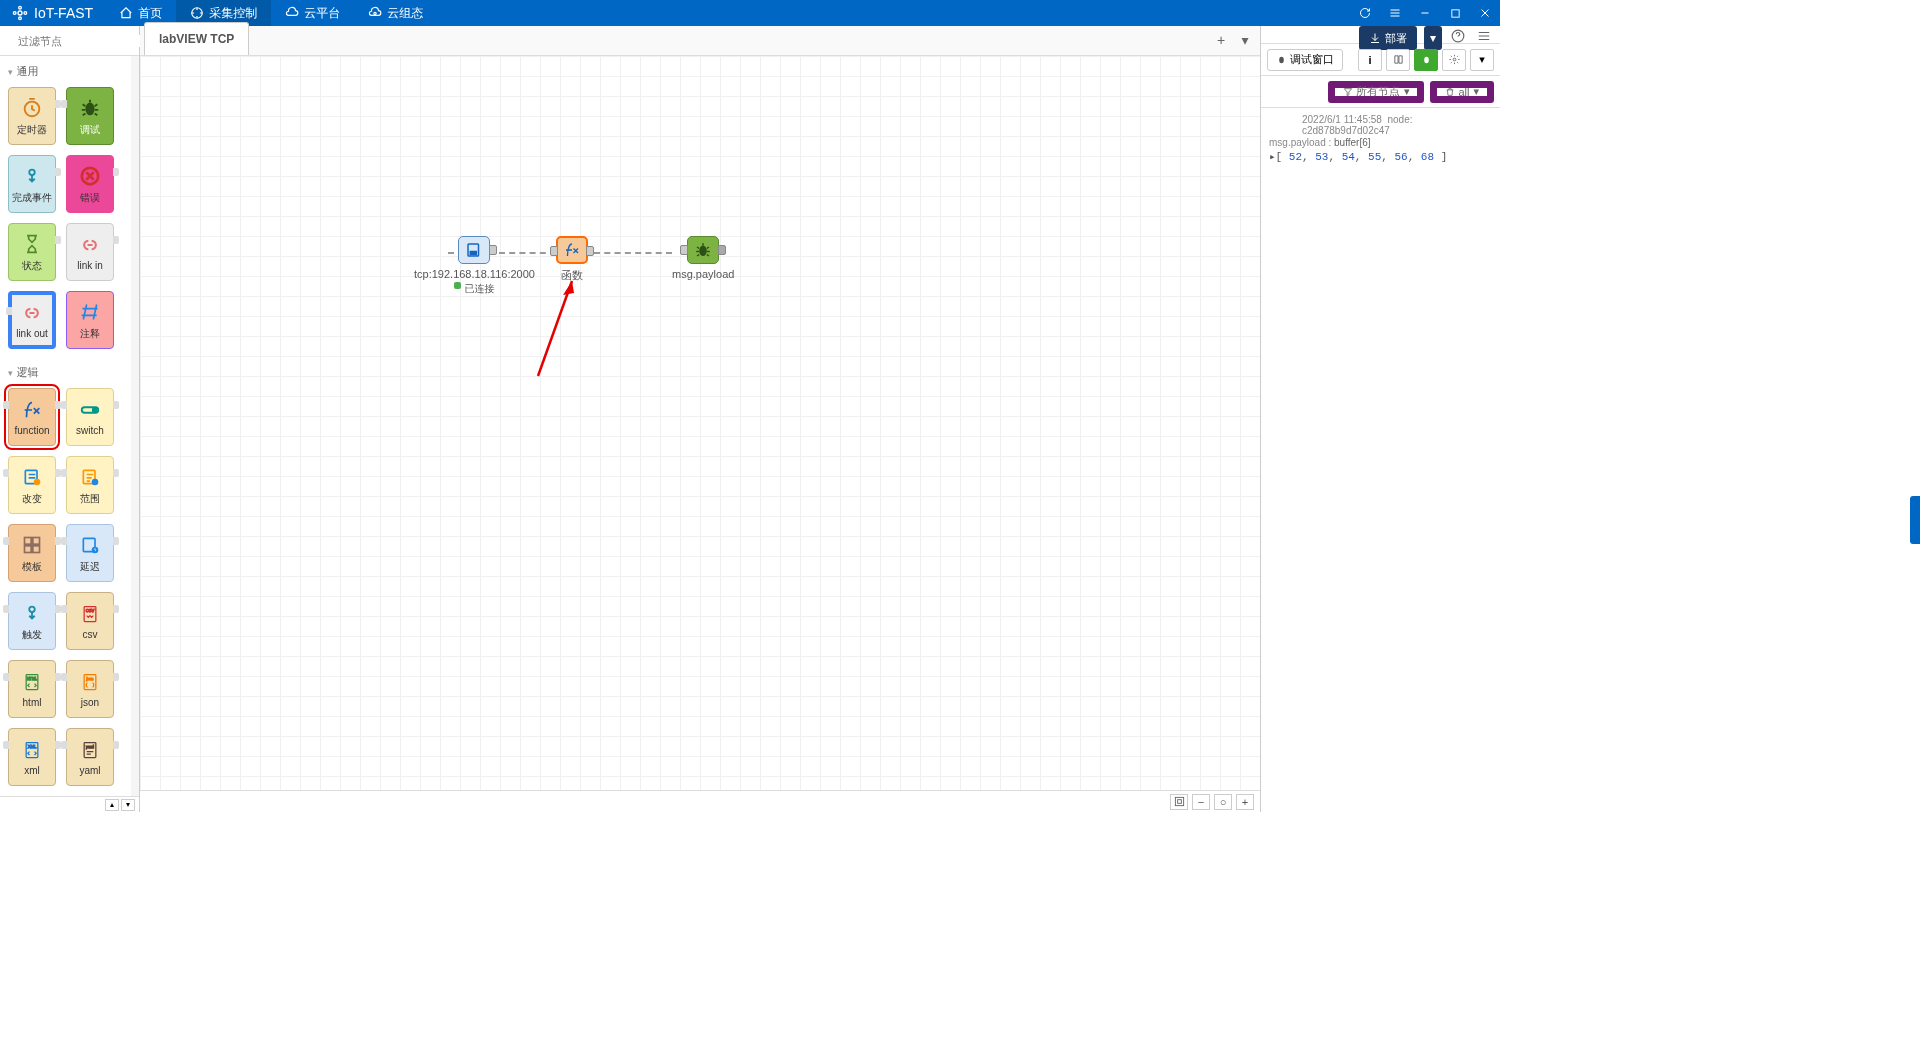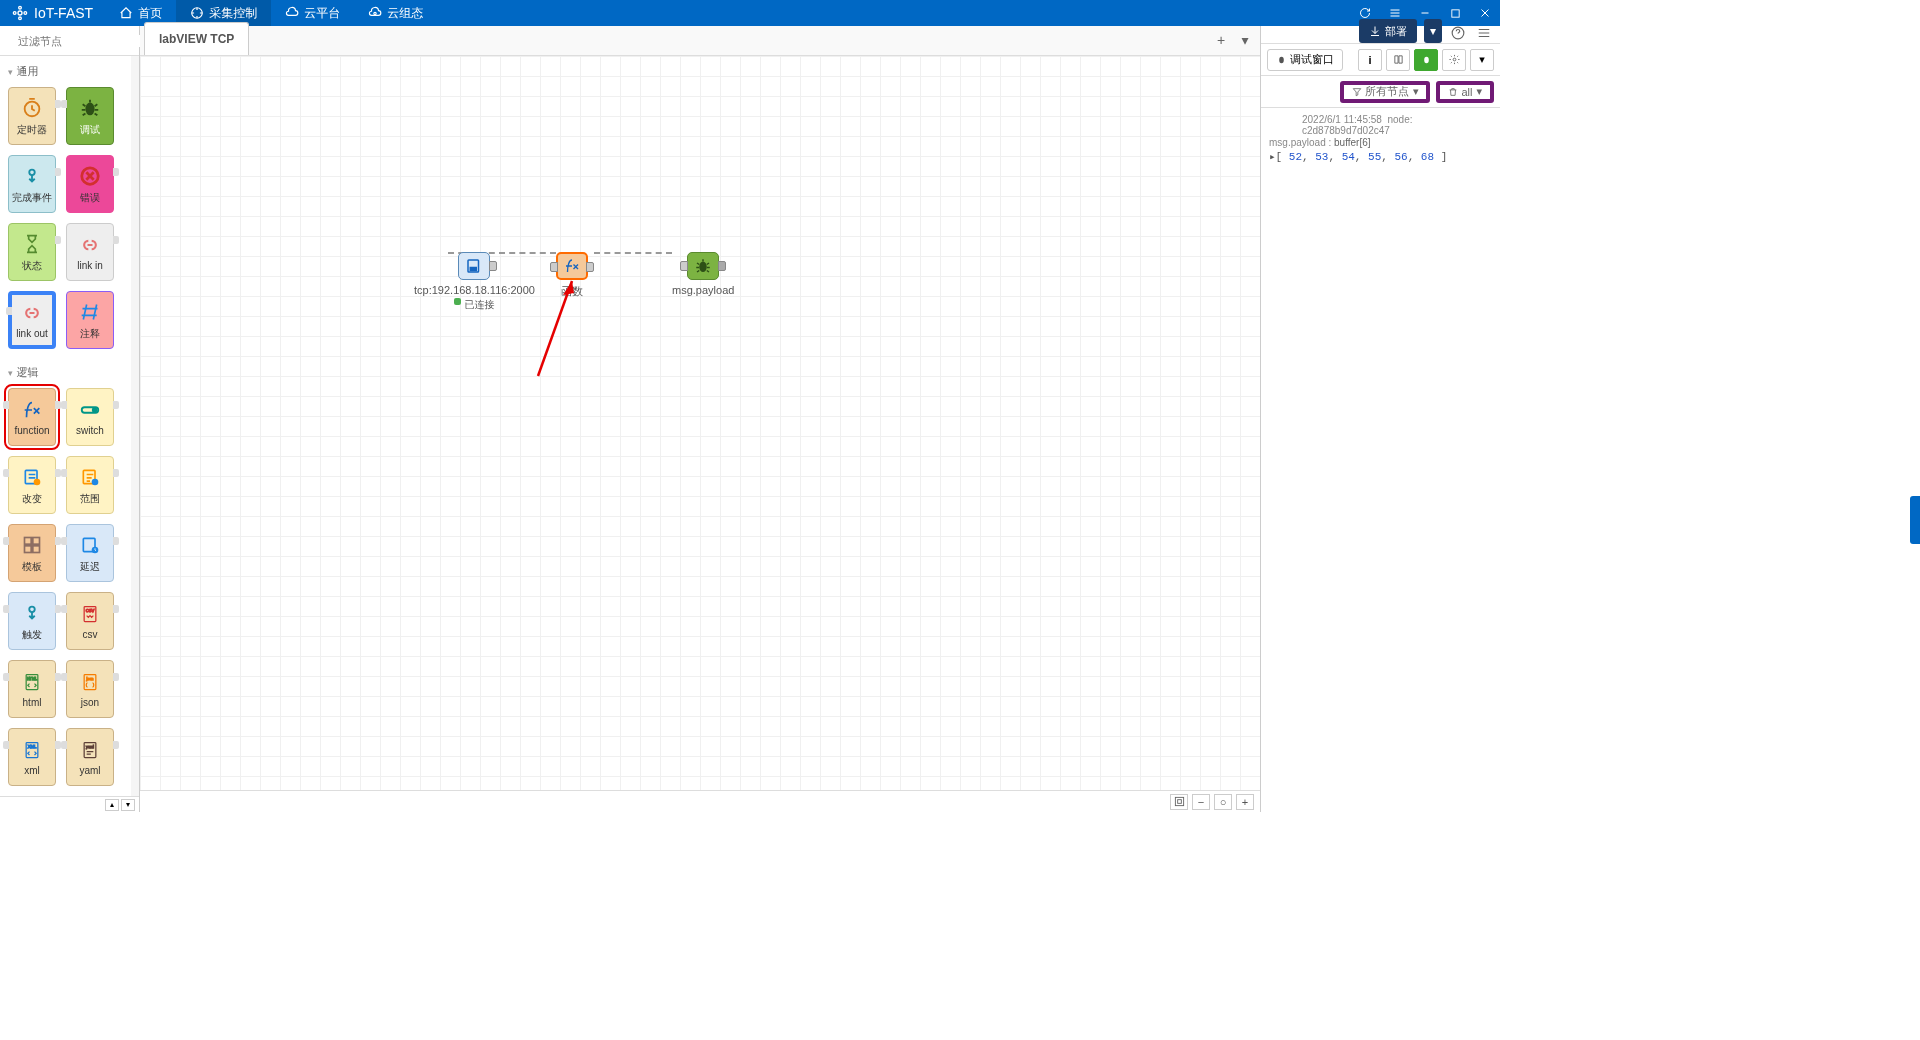--- a/index.html
+++ b/index.html
@@ -38,49 +38,49 @@
     
     .canvas-area { flex: 1; display: flex; flex-direction: column; position: relative; }
     .tabs { height: 30px; border-bottom: 1px solid #ddd; display: flex; align-items: flex-end; background: #f9f9f9; }
     .tab { height: 28px; padding: 16px 14px; border: 1px solid #ccc; border-bottom: none; background: #fff; border-radius: 3px 3px 0 0; display: flex; align-items: center; font-size: 12px; margin-left: 4px; cursor: pointer; font-weight: bold; color: #555; }
     .tabs-right { margin-left: auto; display: flex; align-items: center; height: 30px; padding-right: 6px; gap: 6px; }
     .tabs-right .tb-btn { width: 18px; height: 18px; display: flex; align-items: center; justify-content: center; color: #666; cursor: pointer; font-size: 14px; }
     
     .canvas { flex: 1; position: relative; overflow: hidden; }
     .grid-bg { position: absolute; inset: 0; background-image: linear-gradient(#f0f0f0 1px, transparent 1px), linear-gradient(90deg, #f0f0f0 1px, transparent 1px); background-size: 20px 20px; }
     
-    .flow-node { position: absolute; display: flex; flex-direction: column; align-items: center; margin-top: 16px; }
+    .flow-node { position: absolute; display: flex; flex-direction: column; align-items: center; }
     .flow-body { width: 32px; height: 28px; border-radius: 5px; border: 1px solid #888; display: flex; align-items: center; justify-content: center; position: relative; }
     .flow-body .fport-l, .flow-body .fport-r { position: absolute; width: 8px; height: 10px; background: #ccc; border: 1px solid #888; top: 8px; }
     .fport-l { left: -8px; border-radius: 2px 0 0 2px; }
     .fport-r { right: -8px; border-radius: 0 2px 2px 0; }
     .flow-label { font-size: 11px; color: #555; margin-top: 4px; white-space: nowrap; }
     .flow-status { font-size: 10px; color: #555; display: flex; margin-top: 2px; }
     .status-dot { width: 7px; height: 7px; background: #4caf50; border-radius: 2px; margin-right: 3px; }
     
     .wire { position: absolute; border-top: 2px dashed #999; height: 0; }
     
     .arrow-annotation { position: absolute; }
     
     .canvas-footer { height: 22px; border-top: 1px solid #ddd; display: flex; justify-content: flex-end; align-items: center; padding: 0 6px; gap: 4px; background: #fff; }
     .cf-btn { width: 18px; height: 16px; border: 1px solid #ccc; display: flex; align-items: center; justify-content: center; cursor: pointer; font-size: 11px; color: #555; }
     
     .right-panel { width: 240px; border-left: 1px solid #ccc; display: flex; flex-direction: column; background: #fff; }
-    .rp-header { height: 18px; border-bottom: 1px solid #ddd; display: flex; align-items: flex-end; padding: 0 6px; gap: 6px; }
+    .rp-header { height: 18px; border-bottom: 1px solid #ddd; display: flex; align-items: flex-start; padding: 0 6px; gap: 6px; }
     .deploy-btn { background: #1b3b66; color: #fff; height: 24px; padding: 0 10px; border-radius: 3px; display: flex; align-items: center; font-size: 11px; cursor: pointer; margin-left: auto; }
     .deploy-caret { background: #1b3b66; color: #fff; height: 24px; width: 18px; display: flex; align-items: center; justify-content: center; border-radius: 3px; cursor: pointer; margin-left: 1px; }
     .rp-header .hdr-btn { width: 20px; height: 20px; display: flex; align-items: center; justify-content: center; color: #666; cursor: pointer; font-size: 14px; }
     
     .rp-toolbar { height: 32px; border-bottom: 1px solid #ddd; display: flex; align-items: center; padding: 0 6px; gap: 4px; }
     .rp-tab { height: 22px; padding: 0 8px; border: 1px solid #ccc; border-radius: 3px; display: flex; align-items: center; font-size: 11px; cursor: pointer; }
     .rp-btn { width: 24px; height: 22px; border: 1px solid #ccc; border-radius: 2px; display: flex; align-items: center; justify-content: center; cursor: pointer; font-size: 11px; }
     .rp-btn.green { background: #3fa82f; border-color: #3fa82f; color: #fff; }
     
     .rp-filter { height: 32px; border-bottom: 1px solid #ddd; display: flex; align-items: center; justify-content: flex-end; padding: 0 6px; gap: 6px; }
-    .filter-pill { height: 22px; padding: 0 8px; border: 4px solid #701a75; border-radius: 3px; display: flex; align-items: center; font-size: 11px; cursor: pointer; color: #666; }
+    .filter-pill { height: 22px; padding: 0 8px; border: 7px solid #701a75; border-radius: 3px; display: flex; align-items: center; font-size: 11px; cursor: pointer; color: #666; }
     
     .debug-content { flex: 1; overflow-y: auto; padding: 6px 8px; font-size: 11px; }
     .debug-line1 { color: #888; font-size: 10px; margin-left: 33px; }
     .debug-line2 { color: #888; font-size: 10px; margin-top: 1px; }
     .debug-line2 .v { color: #666; }
     .debug-array { font-family: "Courier New", monospace; font-size: 11px; margin-top: 2px; color: #555; }
     .debug-array .num { color: #2255cc; }
     
     .right-edge-handle { position: absolute; right: 0; top: 50%; width: 10px; height: 48px; background: #0068c4; border-radius: 3px 0 0 3px; transform: translateY(-50%); }
   </style>

